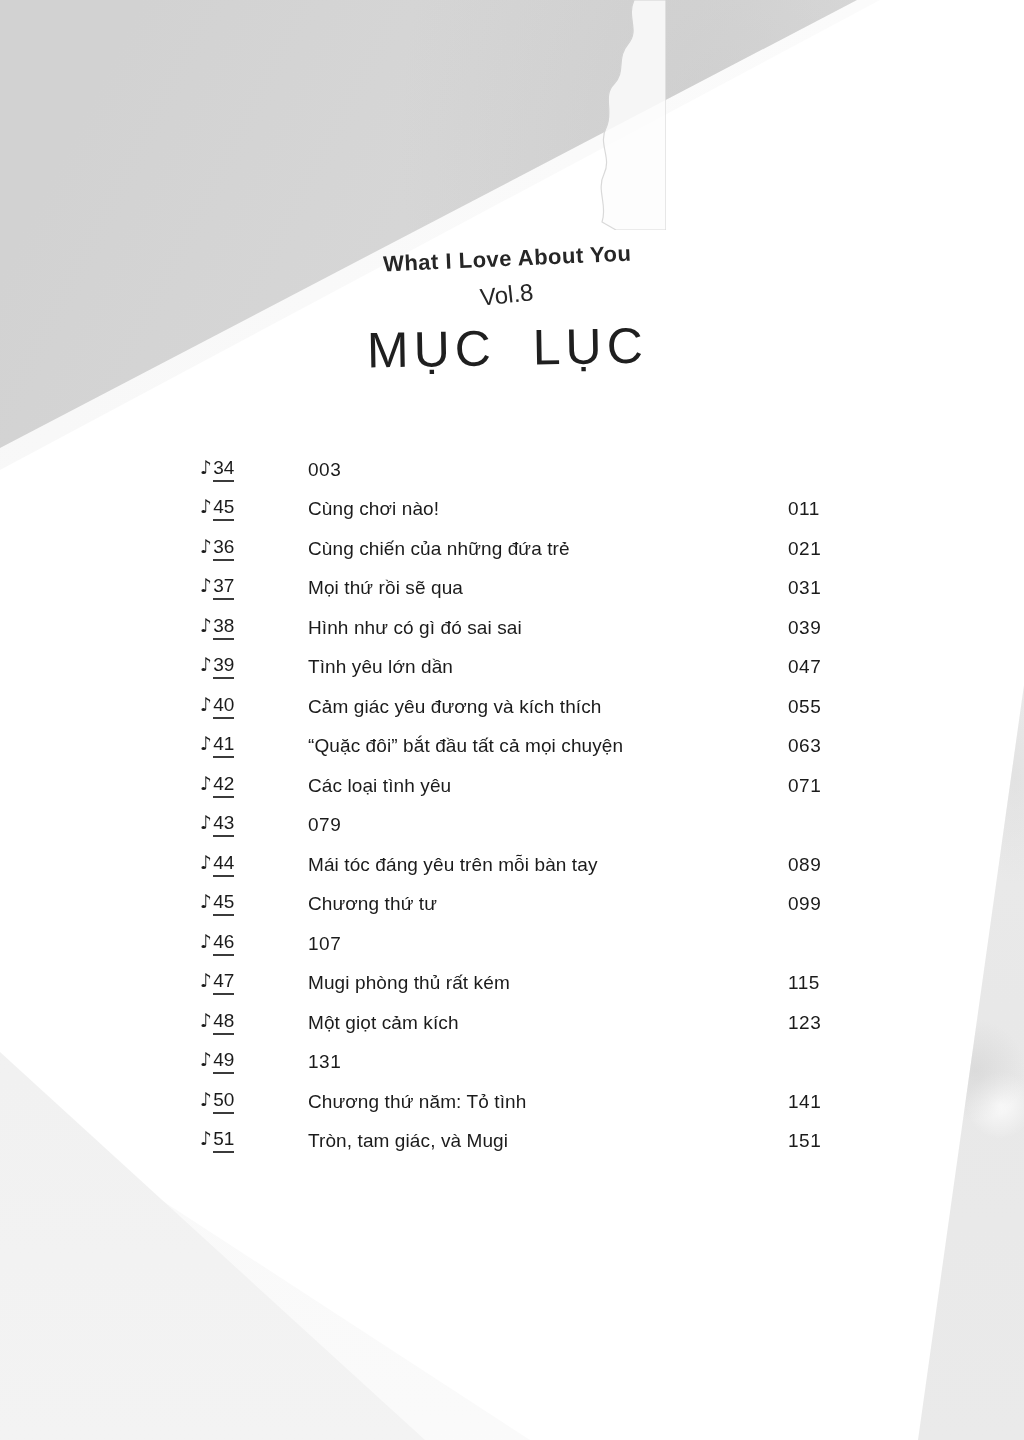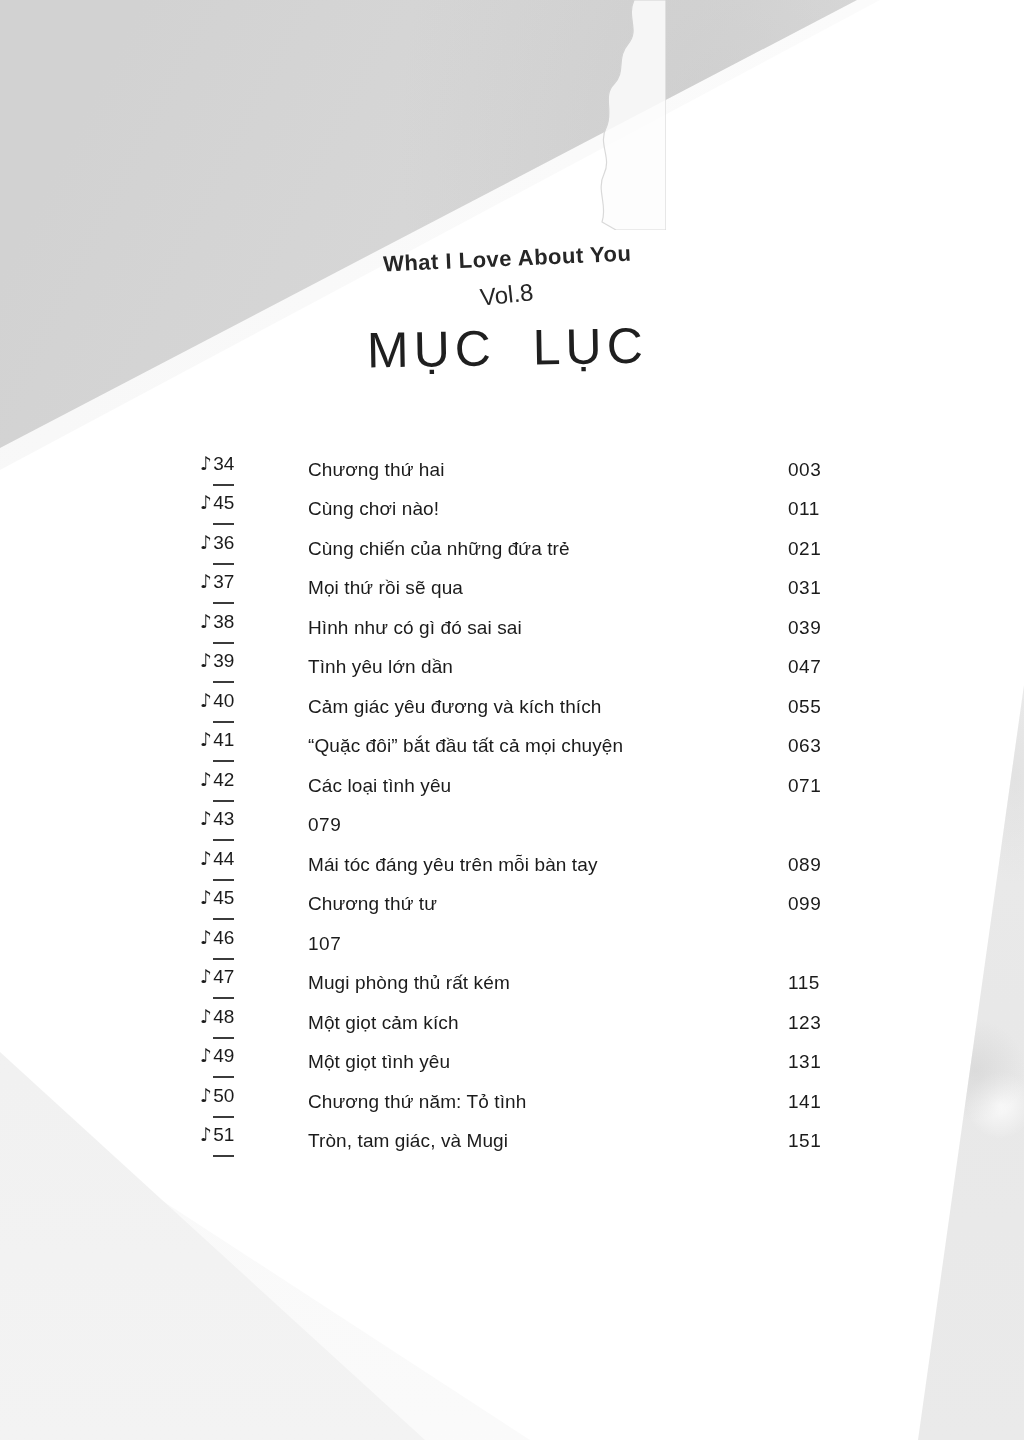--- a/index.html
+++ b/index.html
@@ -72,21 +72,21 @@
   .row{
     height:39.5px;display:flex;align-items:center;
     font-size:19px;color:var(--text,#1b1b1b);
   }
   .num-cell{width:108px;display:flex;align-items:baseline;}
   .note{
     font-family:"DejaVu Sans",sans-serif;
     font-size:19px;margin-right:1px;line-height:1;
   }
   .num{
-    display:inline-block;line-height:1;padding-bottom:11px;
+    display:inline-block;line-height:1;padding-bottom:3px;
     border-bottom:2px solid var(--underline,#3b3b3b);
   }
   .title{flex:1;letter-spacing:.1px;}
   .page{width:62px;letter-spacing:.5px;}
 </style>
 </head>
 <body>
 
 <div class="bg wash-top-left-soft"></div>
 <div class="bg wash-top-left"></div>
@@ -102,21 +102,20 @@
   <span class="line"><span class="hand volume">Vol.8</span></span>
   <span class="line"><span class="hand toc-title">MỤC LỤC</span></span>
 </div>
 
 <div class="toc" id="toc-list">
   <div class="row">
     <span class="num-cell">
         <span class="note">♪</span>
         <span class="num">34</span>
       </span>
-    <span class="title">Chương thứ hai</span>
     <span class="page">003</span>
   </div>
 
   <div class="row">
     <span class="num-cell">
         <span class="note">♪</span>
         <span class="num">45</span>
       </span>
     <span class="title">Cùng chơi nào!</span>
     <span class="page">011</span>
@@ -235,21 +234,20 @@
       </span>
     <span class="title">Một giọt cảm kích</span>
     <span class="page">123</span>
   </div>
 
   <div class="row">
     <span class="num-cell">
         <span class="note">♪</span>
         <span class="num">49</span>
       </span>
-    <span class="title">Một giọt tình yêu</span>
     <span class="page">131</span>
   </div>
 
   <div class="row">
     <span class="num-cell">
         <span class="note">♪</span>
         <span class="num">50</span>
       </span>
     <span class="title">Chương thứ năm: Tỏ tình</span>
     <span class="page">141</span>

